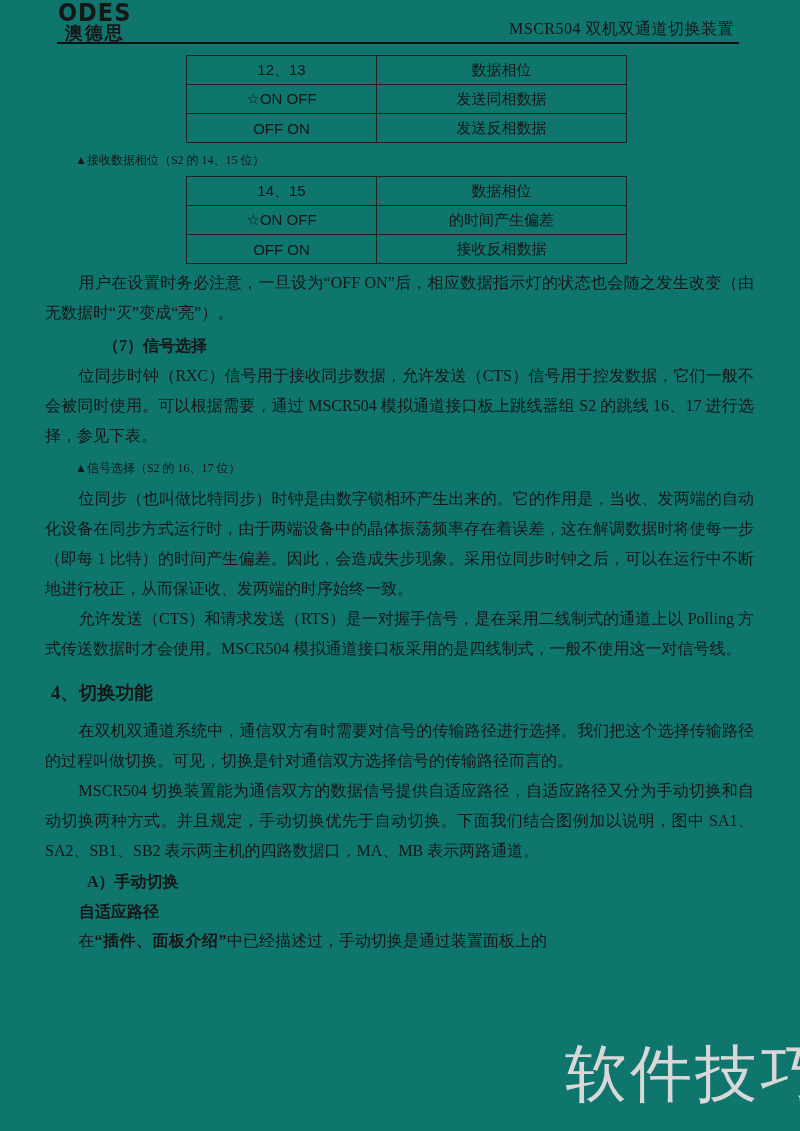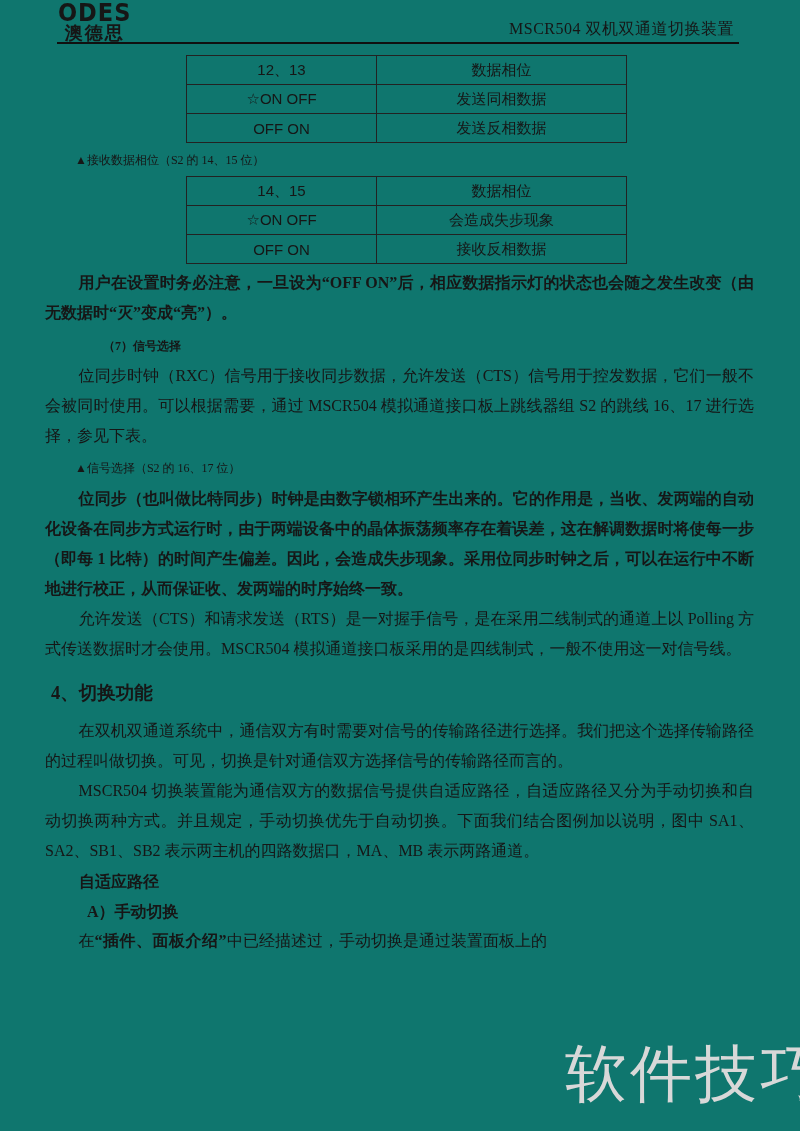--- a/index.html
+++ b/index.html
@@ -83,24 +83,24 @@
     margin: 5px 0 4px 30px;
     font-size: 12px;
     line-height: 24px;
   }
   p.body {
     font-size: 16px;
     line-height: 30px;
     text-align: justify;
     text-indent: 2.1em;
   }
-  p.body.mt { margin-top: 4px; font-weight: bold; }
+  p.body.mt { margin-top: 4px; }
   .h-sub {
     margin: 5px 0 2px 58px;
-    font-size: 12px;
+    font-size: 16px;
     font-weight: bold;
     line-height: 26px;
   }
   .h-section {
     margin: 14px 0 8px 6px;
     font-size: 18.5px;
     font-weight: bold;
     line-height: 30px;
   }
   .bold-inline-head { margin: 2px 0 0 34px; font-size: 16px; font-weight: bold; line-height: 28px; }
@@ -156,21 +156,21 @@
 
     <div class="table-caption">▲接收数据相位（S2 的 14、15 位）</div>
     <table class="jumper">
       <tbody>
         <tr>
           <td class="c1">14、15</td>
           <td class="c2 cjk">数据相位</td>
         </tr>
         <tr>
           <td class="c1">☆ON OFF</td>
-          <td class="c2 cjk">会造成失步现象</td>
+          <td class="c2 cjk">的时间产生偏差</td>
         </tr>
         <tr>
           <td class="c1">OFF ON</td>
           <td class="c2 cjk">接收反相数据</td>
         </tr>
       </tbody>
     </table>
 
     <p class="body mt">用户在设置时务必注意，一旦设为“OFF ON”后，相应数据指示灯的状态也会随之发生改变（由无数据时“灭”变成“亮”）。</p>
 
@@ -183,20 +183,20 @@
     <p class="body mt">位同步（也叫做比特同步）时钟是由数字锁相环产生出来的。它的作用是，当收、发两端的自动化设备在同步方式运行时，由于两端设备中的晶体振荡频率存在着误差，这在解调数据时将使每一步（即每 1 比特）的时间产生偏差。因此，会造成失步现象。采用位同步时钟之后，可以在运行中不断地进行校正，从而保证收、发两端的时序始终一致。</p>
 
     <p class="body">允许发送（CTS）和请求发送（RTS）是一对握手信号，是在采用二线制式的通道上以 Polling 方式传送数据时才会使用。MSCR504 模拟通道接口板采用的是四线制式，一般不使用这一对信号线。</p>
 
     <div class="h-section">4、切换功能</div>
 
     <p class="body">在双机双通道系统中，通信双方有时需要对信号的传输路径进行选择。我们把这个选择传输路径的过程叫做切换。可见，切换是针对通信双方选择信号的传输路径而言的。</p>
 
     <p class="body">MSCR504 切换装置能为通信双方的数据信号提供自适应路径，自适应路径又分为手动切换和自动切换两种方式。并且规定，手动切换优先于自动切换。下面我们结合图例加以说明，图中 SA1、SA2、SB1、SB2 表示两主机的四路数据口，MA、MB 表示两路通道。</p>
 
+    <div class="bold-inline-head lvl2">A）手动切换</div>
+
     <div class="bold-inline-head">自适应路径</div>
-
-    <div class="bold-inline-head lvl2">A）手动切换</div>
 
     <p class="last-line"><span class="indent"></span><span>在</span><b>“插件、面板介绍”</b><span>中已经描述过，手动切换是通过装置面板上的</span></p>
 
   </div>
 </div>
 
 </body></html>

